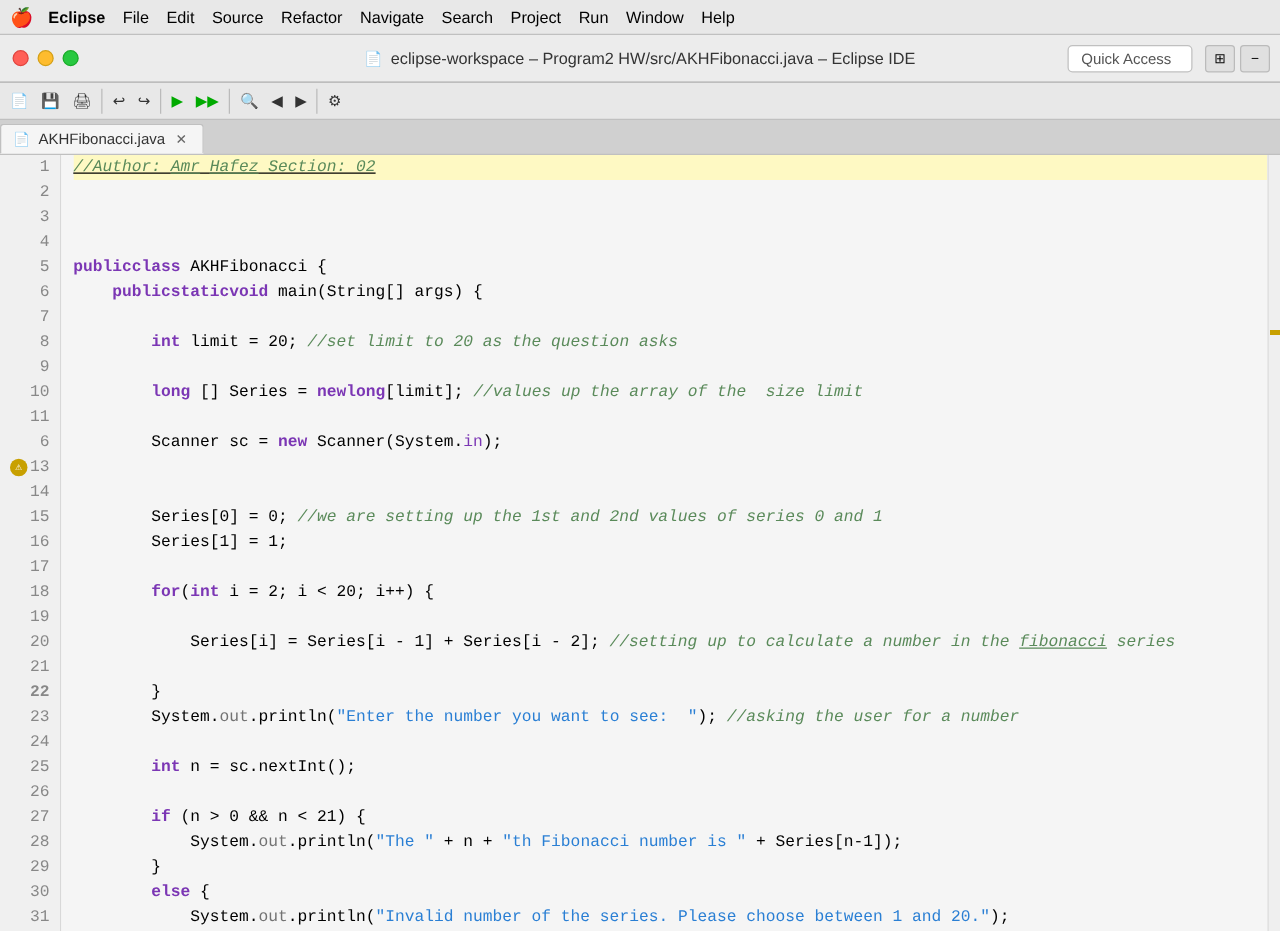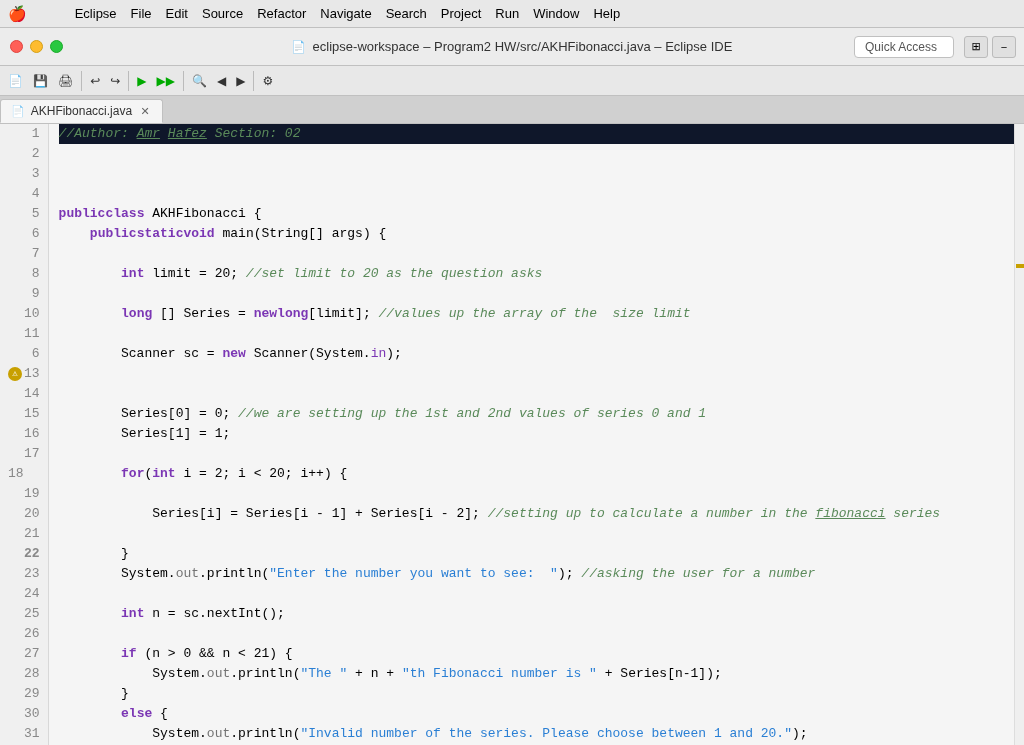--- a/index.html
+++ b/index.html
@@ -26,22 +26,21 @@
       margin-right: 12px;
       font-size: 15px;
     }
     .menubar .menu-item {
       margin-right: 14px;
       cursor: pointer;
       font-weight: 500;
       white-space: nowrap;
     }
     .menubar .menu-item.bold {
-      font-weight: 400;
-      margin-left: 36px;
+      font-weight: 700;
     }
 
     
     .titlebar {
       background: #ececec;
       height: 38px;
       display: flex;
       align-items: center;
       justify-content: center;
       border-bottom: 1px solid #c0c0c0;
@@ -348,21 +347,21 @@
       </div>
       <div style="height: 20px; display: flex; align-items: center; justify-content: flex-end;">
         <span>15</span>
       </div>
       <div style="height: 20px; display: flex; align-items: center; justify-content: flex-end;">
         <span>16</span>
       </div>
       <div style="height: 20px; display: flex; align-items: center; justify-content: flex-end;">
         <span>17</span>
       </div>
-      <div style="height: 20px; display: flex; align-items: center; justify-content: flex-start;">
+      <div style="height: 20px; display: flex; align-items: center; justify-content: flex-end;">
         <span>18</span>
       </div>
       <div style="height: 20px; display: flex; align-items: center; justify-content: flex-end;">
         <span>19</span>
       </div>
       <div style="height: 20px; display: flex; align-items: center; justify-content: flex-end;">
         <span>20</span>
       </div>
       <div style="height: 20px; display: flex; align-items: center; justify-content: flex-end;">
         <span>21</span>
@@ -396,21 +395,21 @@
       </div>
       <div style="height: 20px; display: flex; align-items: center; justify-content: flex-end;">
         <span>31</span>
       </div>
       <div style="height: 20px; display: flex; align-items: center; justify-content: flex-end;">
         <span>32</span>
       </div>
     </div>
 
   <div class="code-area" id="code-editor">
-      <div class="code-line" style="background: #0f172a;"><span class="comment">//Author: <span style="text-decoration:underline">Amr</span> <span style="text-decoration:underline">Hafez</span> Section: 02</span></div>
+      <div class="code-line" style="background: #fef9c3; text-decoration: underline;"><span class="comment">//Author: <span style="text-decoration:underline">Amr</span> <span style="text-decoration:underline">Hafez</span> Section: 02</span></div>
       <div class="code-line">&nbsp;</div>
       <div class="code-line">&nbsp;</div>
       <div class="code-line">&nbsp;</div>
       <div class="code-line"><span class="kw">public</span> <span class="kw">class</span> AKHFibonacci {</div>
       <div class="code-line">&nbsp;&nbsp;&nbsp;&nbsp;<span class="kw">public</span> <span class="kw">static</span> <span class="kw">void</span> main(String[] args) {</div>
       <div class="code-line">&nbsp;</div>
       <div class="code-line">&nbsp;&nbsp;&nbsp;&nbsp;&nbsp;&nbsp;&nbsp;&nbsp;<span class="kw">int</span> limit = 20; <span class="comment">//set limit to 20 as the question asks</span></div>
       <div class="code-line">&nbsp;</div>
       <div class="code-line">&nbsp;&nbsp;&nbsp;&nbsp;&nbsp;&nbsp;&nbsp;&nbsp;<span class="kw">long</span> [] Series = <span class="kw">new</span> <span class="kw">long</span>[limit]; <span class="comment">//values up the array of the  size limit</span></div>
       <div class="code-line">&nbsp;</div>

